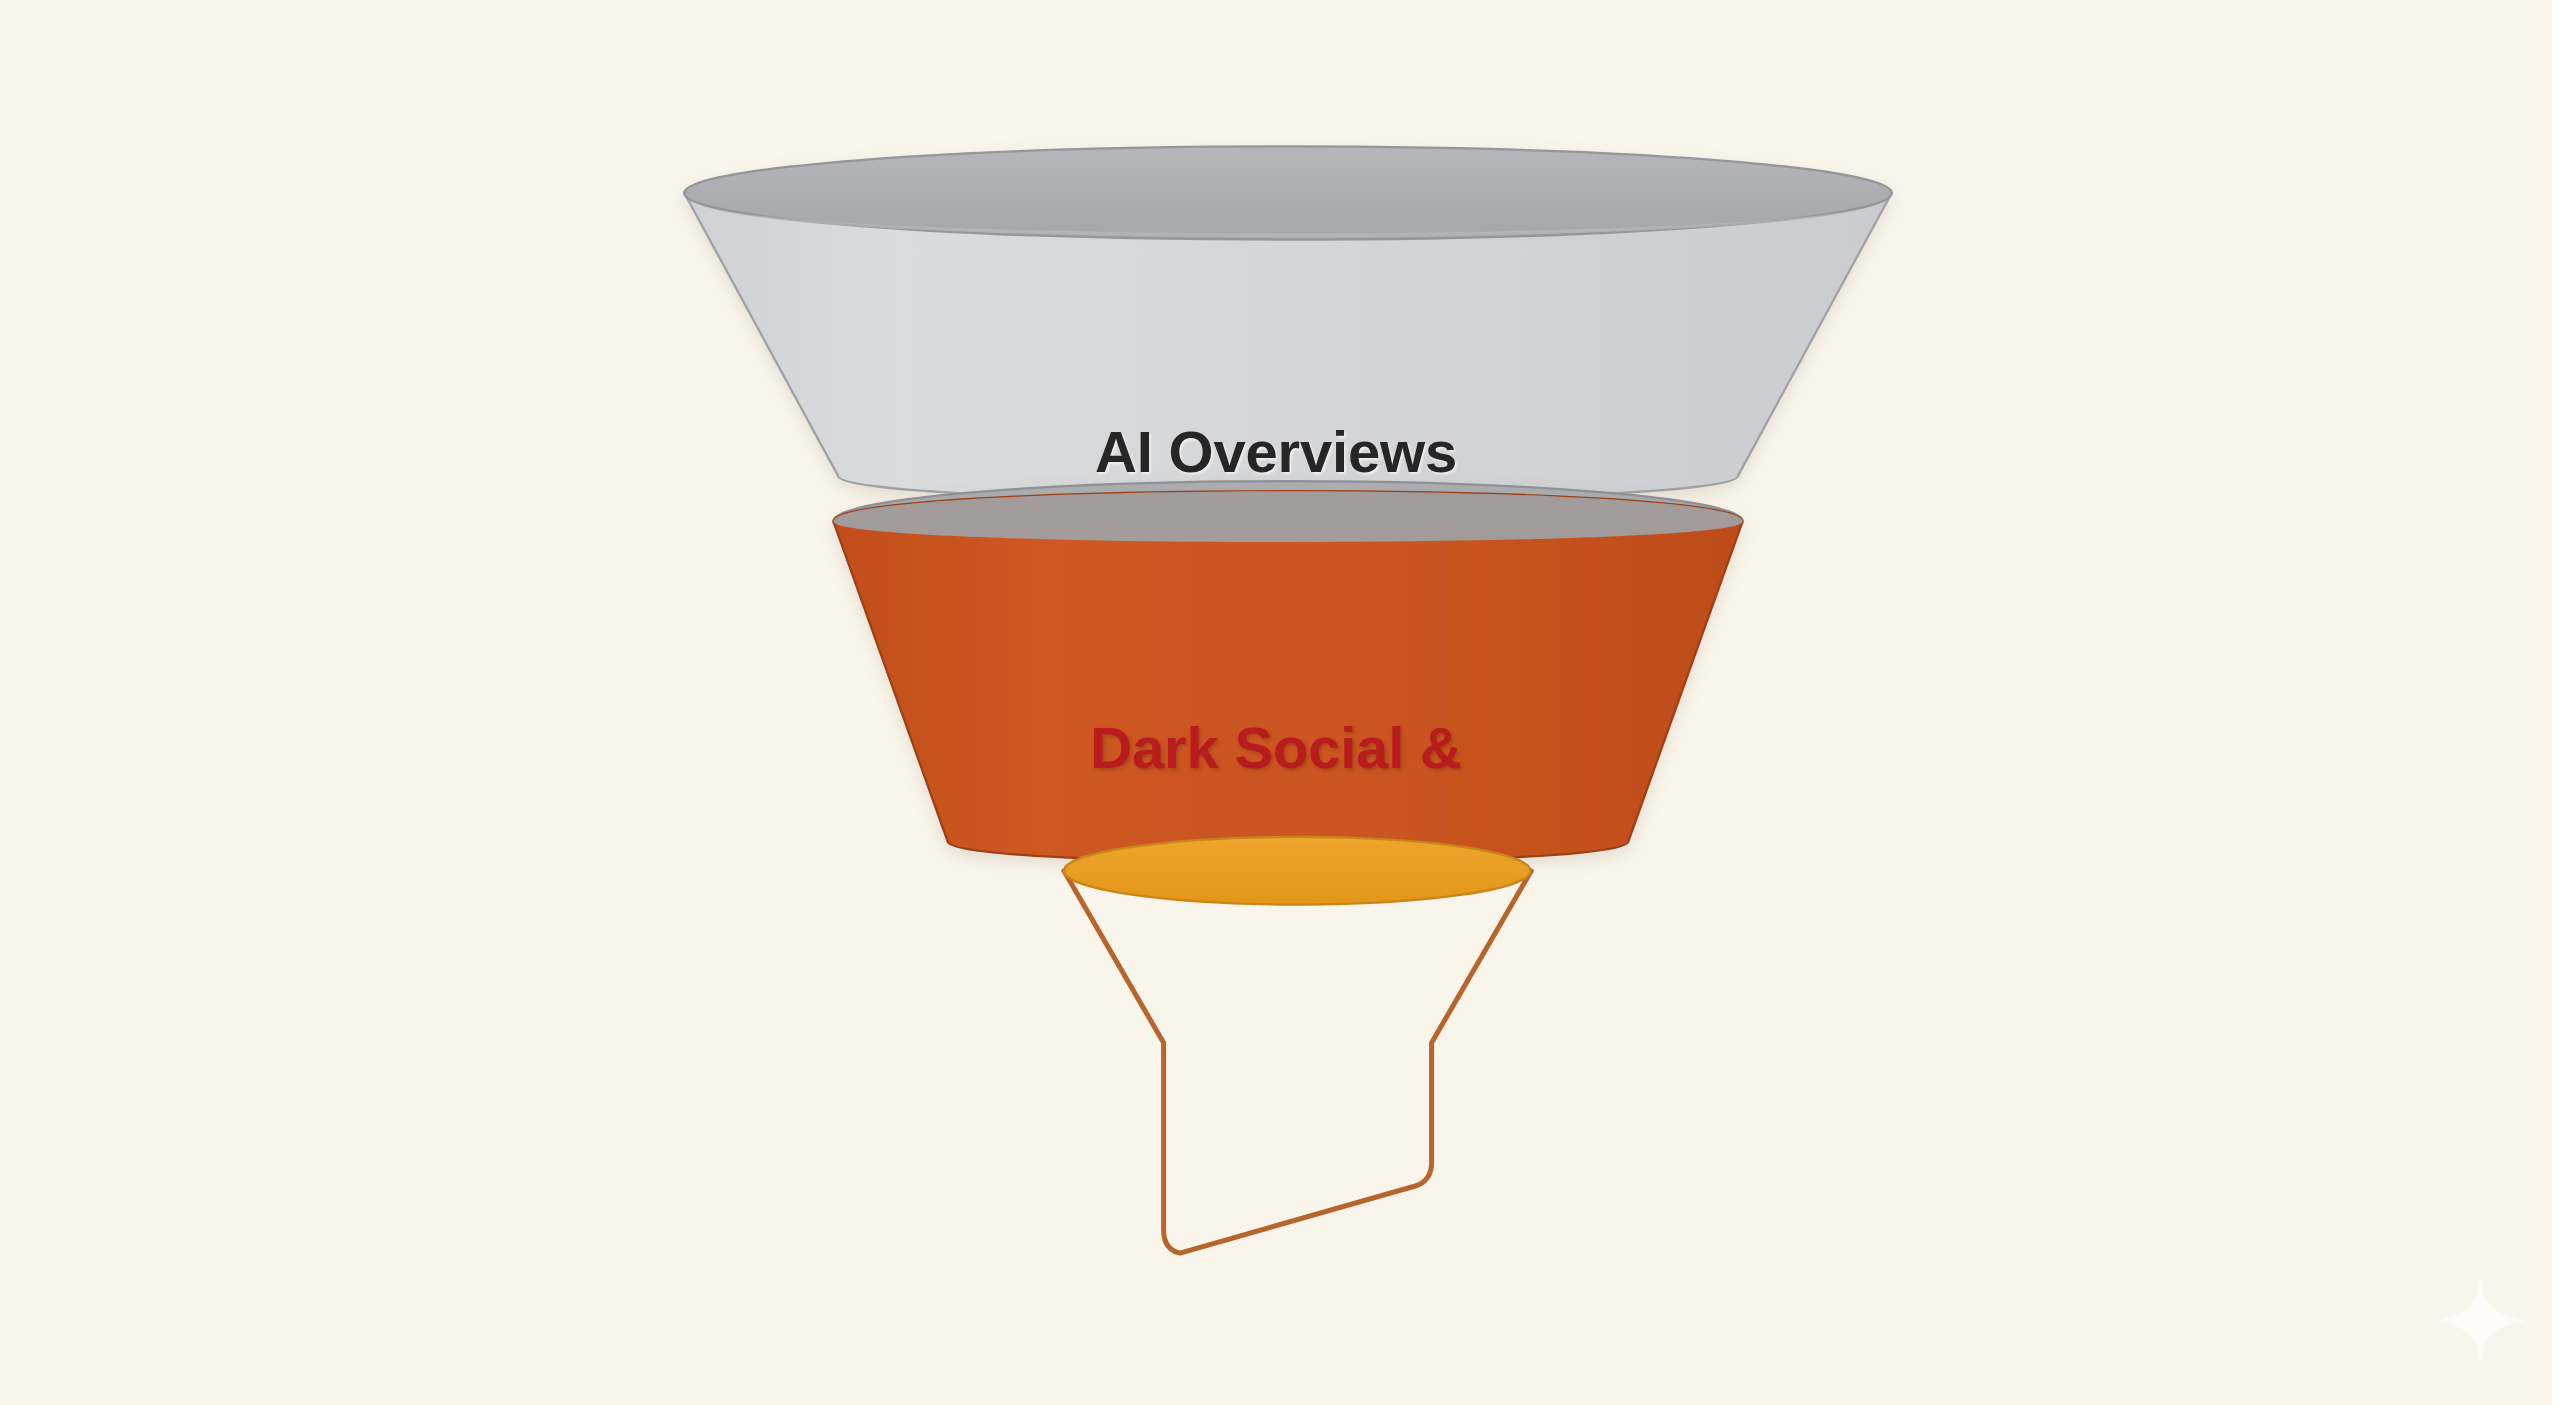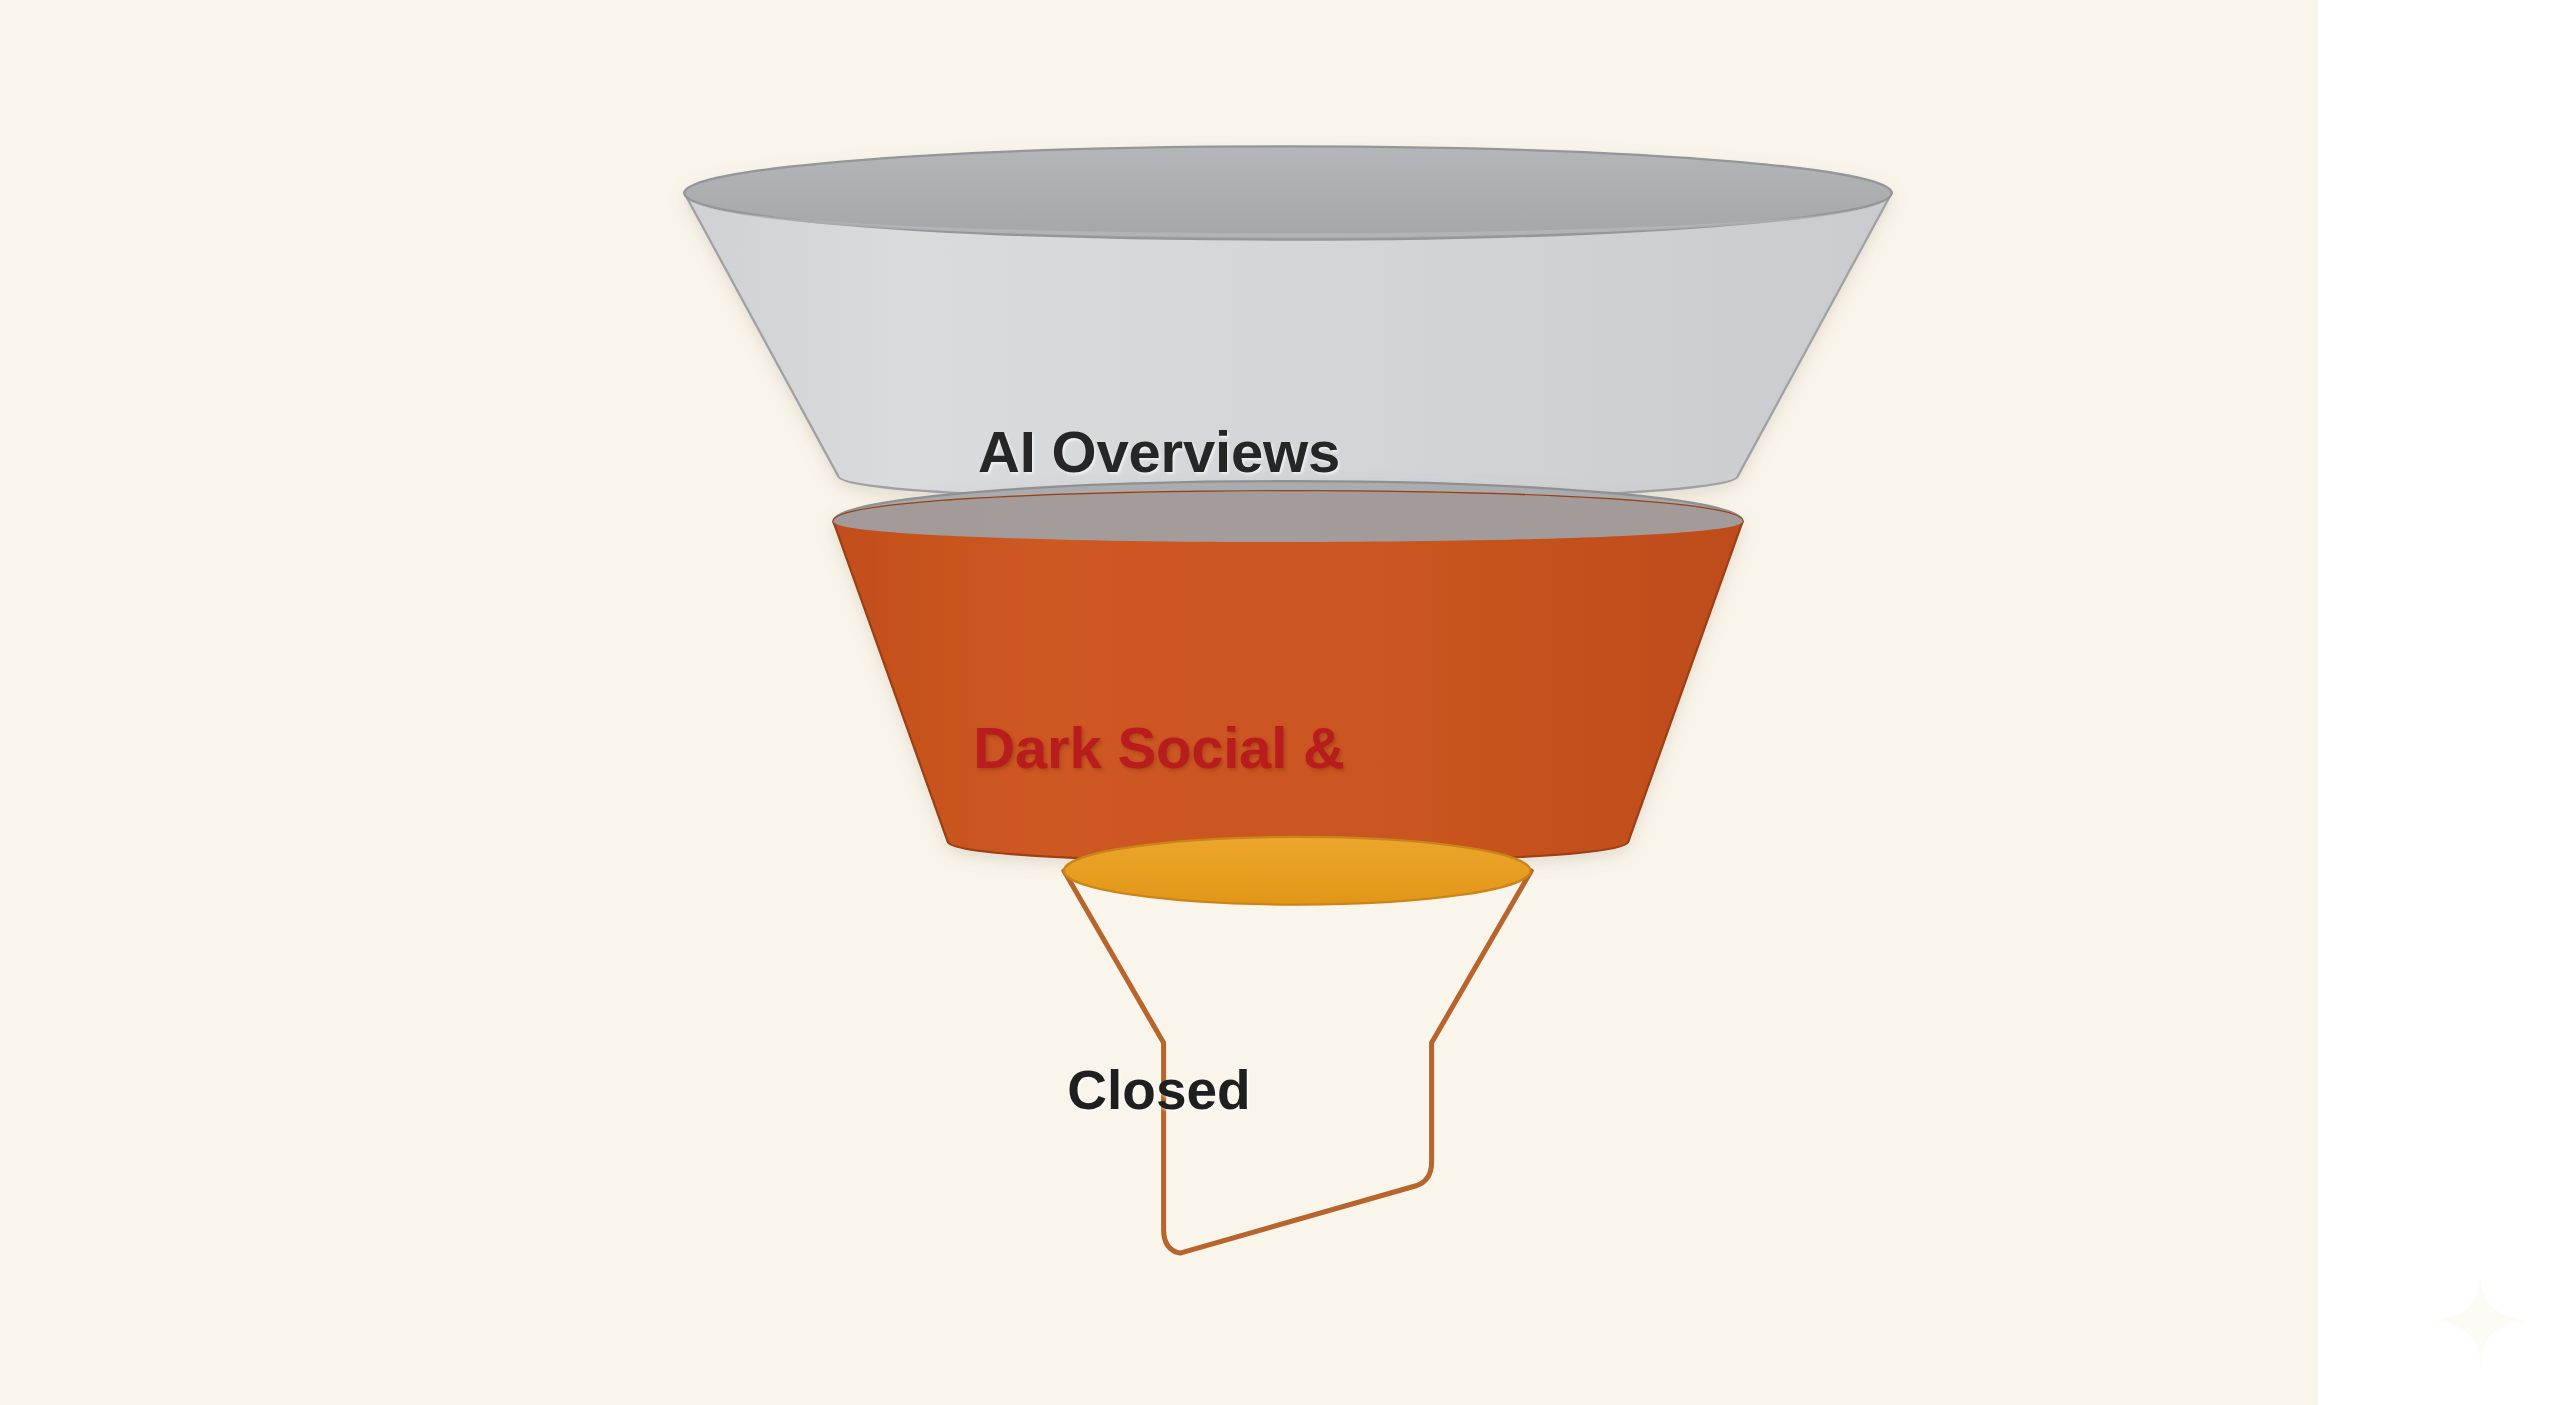--- a/index.html
+++ b/index.html
@@ -7,21 +7,21 @@
     padding: 0;
   }
   body {
     width: 2576px;
     height: 1405px;
     overflow: hidden;
     font-family: "Liberation Sans", sans-serif;
   }
   #stage {
     position: relative;
-    width: 2318px;
+    width: 2552px;
     height: 1405px;
     background: #FAF5EB;
   }
   #funnel-svg {
     position: absolute;
     inset: 0;
     width: 2576px;
     height: 1405px;
     display: block;
   }
@@ -164,21 +164,20 @@
 
   <div class="funnel-text" id="stage1-label">
     <div class="t-bold">AI Overviews</div>
   </div>
 
   <div class="funnel-text" id="stage2-label">
     <div class="t-bold">Dark Social &amp;</div>
   </div>
 
   <div class="funnel-text" id="stage3-label">
-    <div>Closed</div>
   </div>
 
   <svg id="sparkle-icon" viewBox="0 0 100 100">
     <path d="M 50 3
              C 53 30, 58 42, 97 50
              C 58 58, 53 70, 50 97
              C 47 70, 42 58, 3 50
              C 42 42, 47 30, 50 3 Z" fill="#FDFBF6"></path>
   </svg>
 

